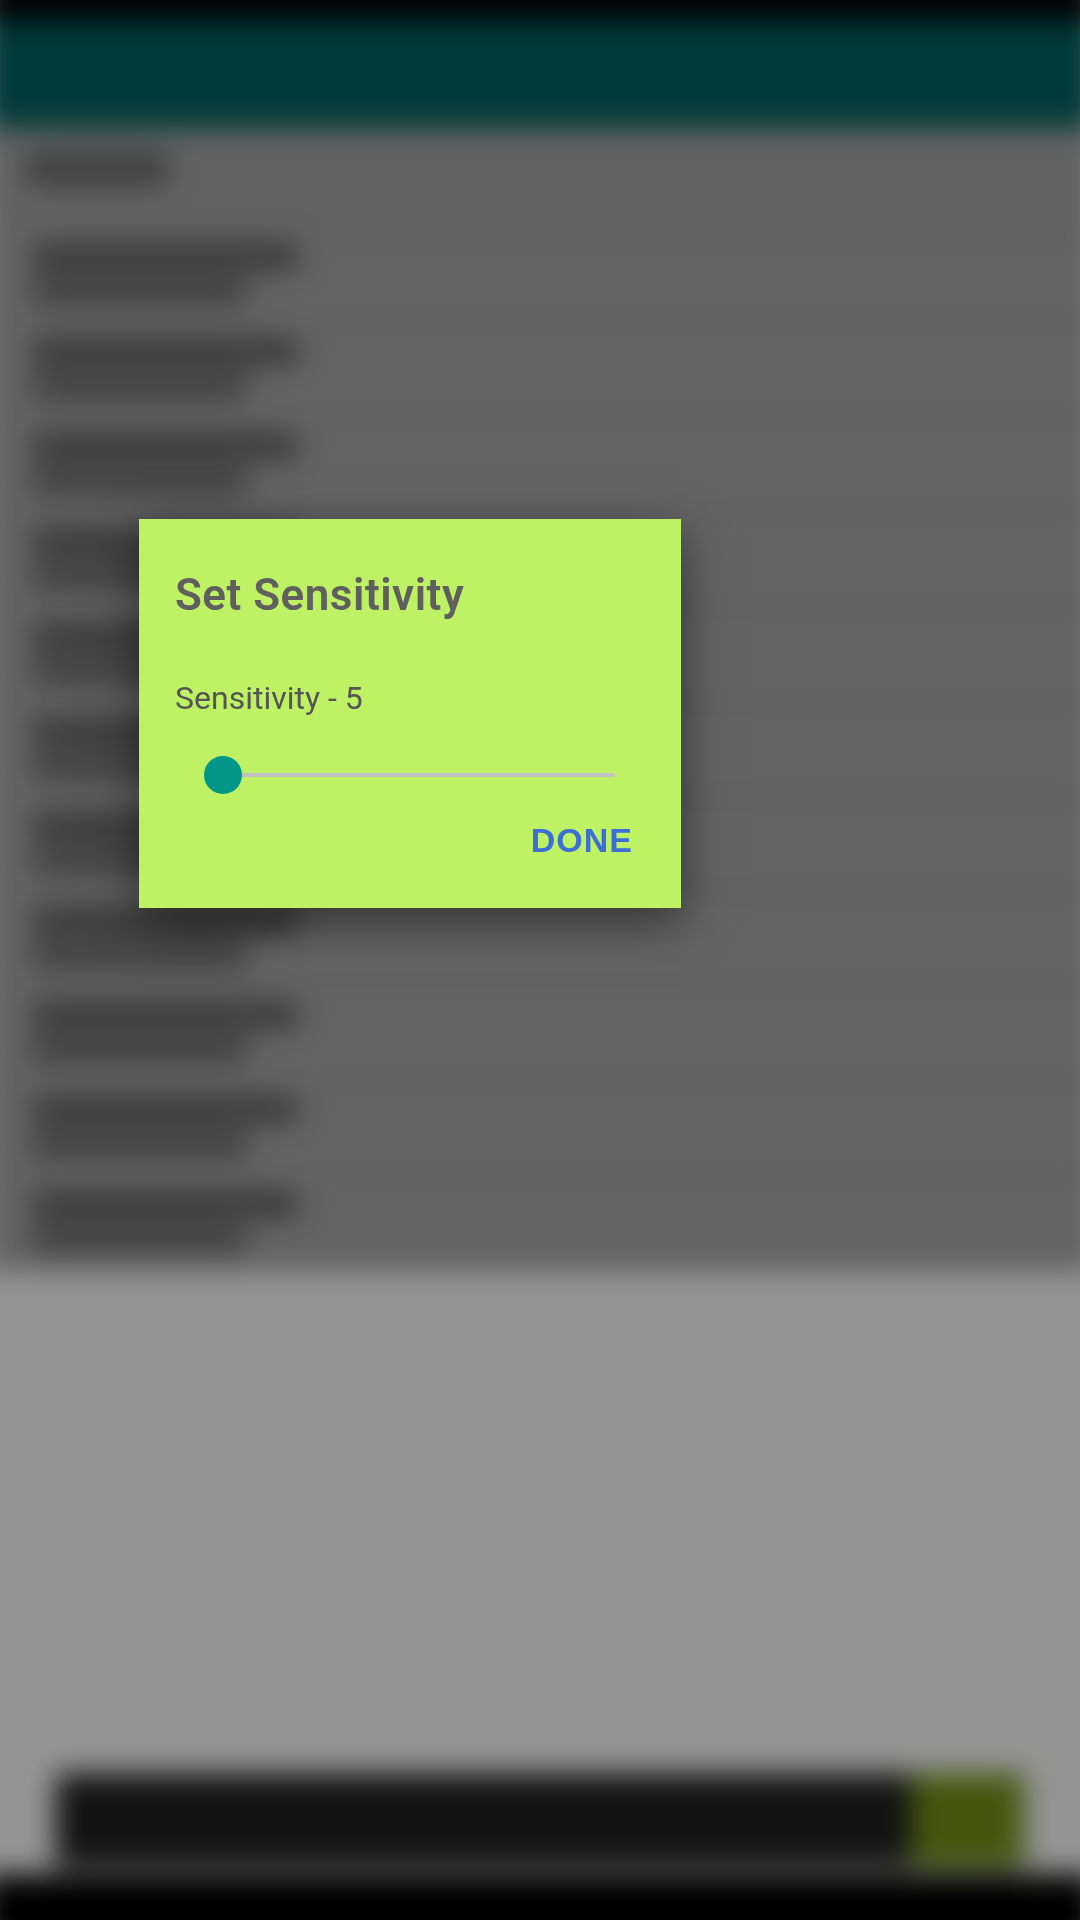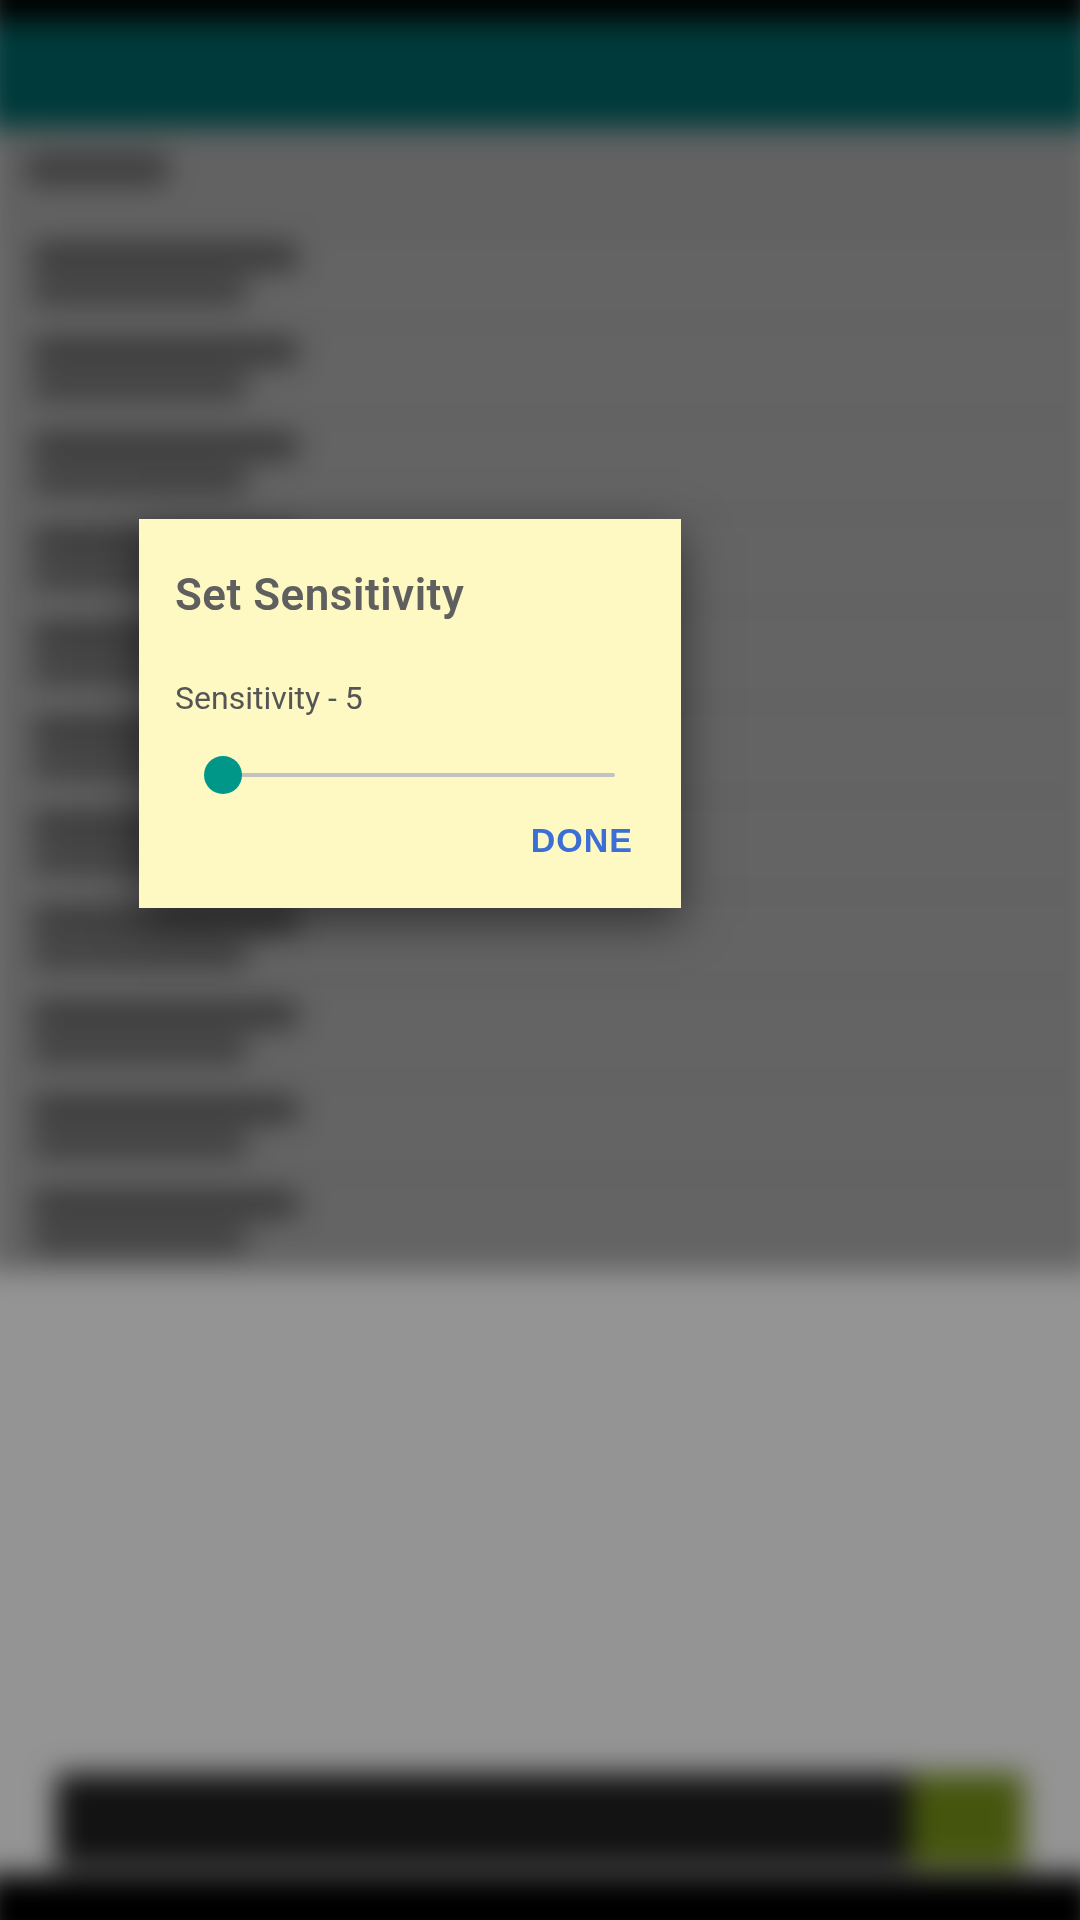--- a/index.html
+++ b/index.html
@@ -24,21 +24,21 @@
 .nav-bar { position:absolute; bottom:0; left:0; right:0; height:72px; background:#000; }
 
 
 .scrim { position:absolute; inset:0; background:rgba(0,0,0,0.42); }
 
 
 .dialog {
   position:absolute;
   left:139px; top:519px;
   width:542px; height:389px;
-  background:#fef9c3;
+  background:#bef264;
   box-shadow:0 14px 44px rgba(0,0,0,0.5);
 }
 .dlg-title {
   font-size:44px; font-weight:600; color:#5f5f5f;
   padding:50px 36px 0 36px;
   letter-spacing:0.5px;
 }
 .dlg-value {
   font-size:32px; color:#555;
   padding:58px 28px 0 36px;

